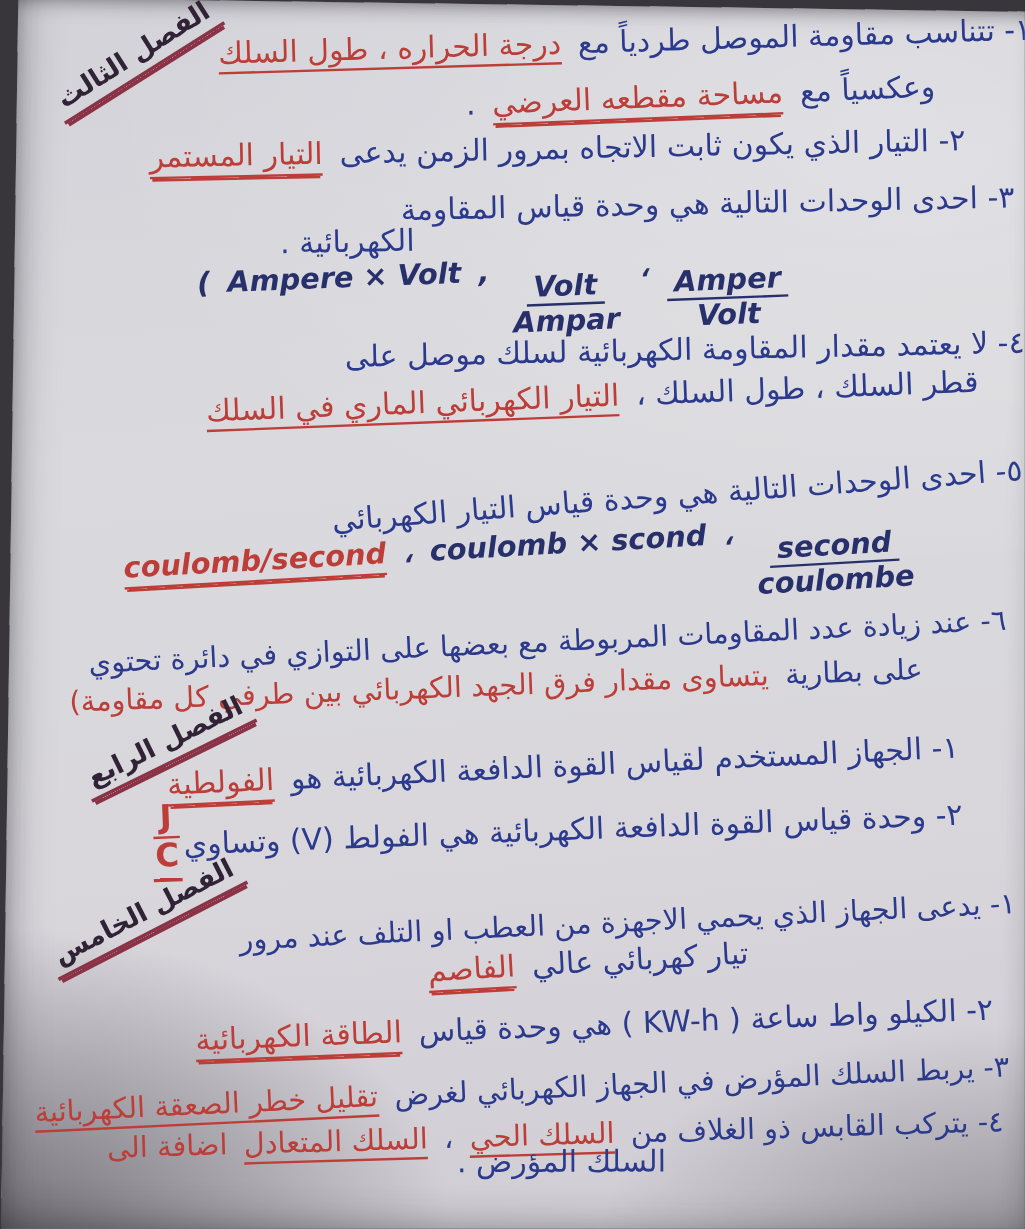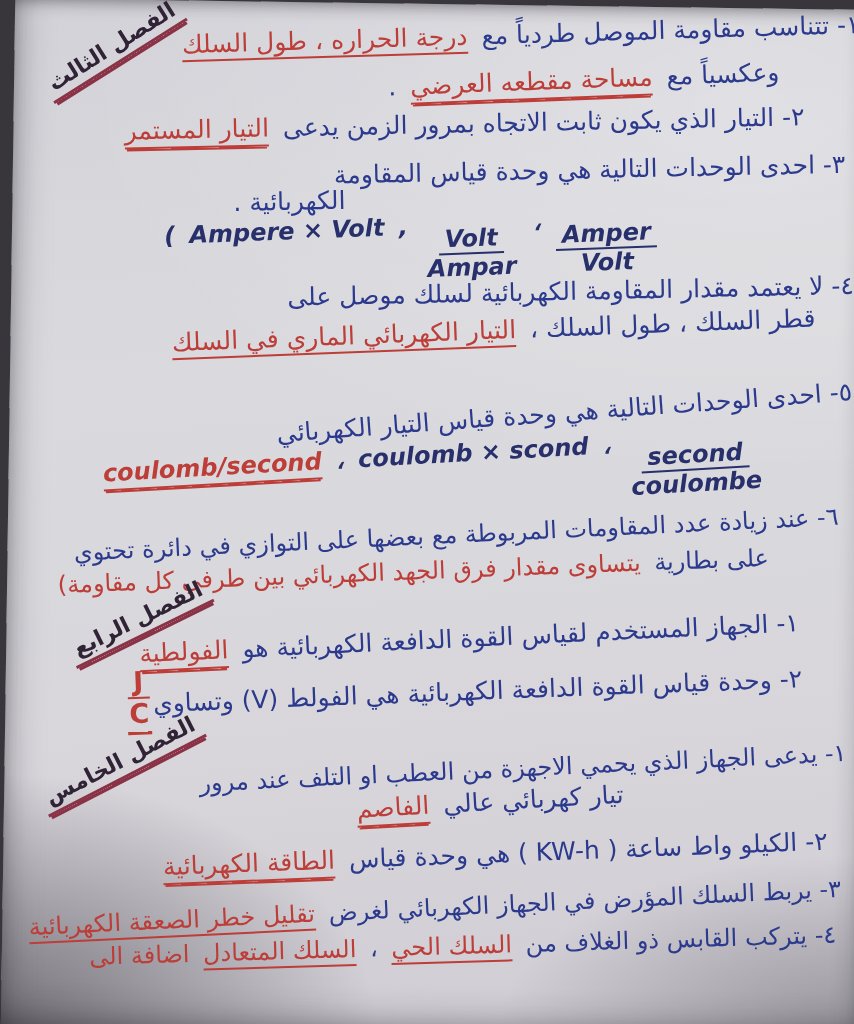--- a/index.html
+++ b/index.html
@@ -176,15 +176,18 @@
       <span class="red u">تقليل خطر الصعقة الكهربائية</span>
     </div>
 
     <div class="line" style="top:910px;right:20px;transform:rotate(-2.5deg);transform-origin:100% 0;font-size:24px;">
       <span>٤- يتركب القابس ذو الغلاف من</span>
       <span class="red u">السلك الحي</span>
       <span>،</span>
       <span class="red u">السلك المتعادل</span>
       <span class="red">اضافة الى</span>
     </div>
+    <div class="line" style="top:948px;right:300px;transform:rotate(-1deg);">
+      <span>السلك المؤرض .</span>
+    </div>
 
   </div>
 </div>
 
 </body></html>

